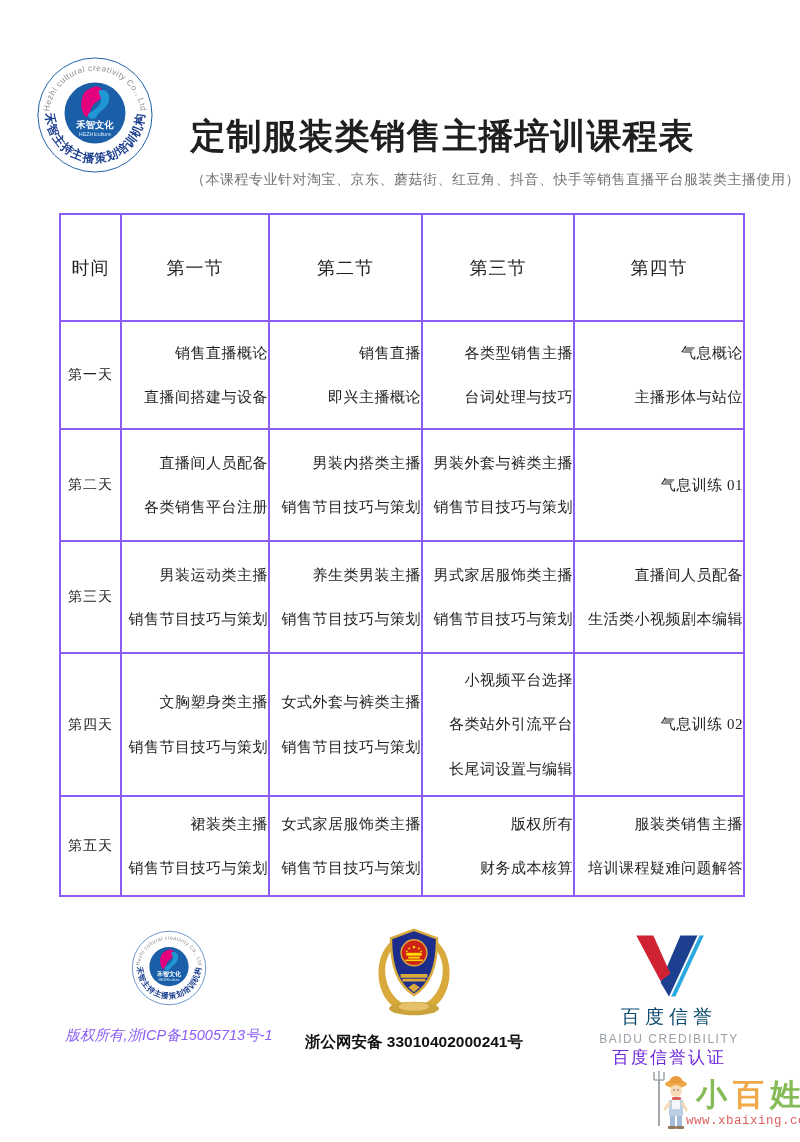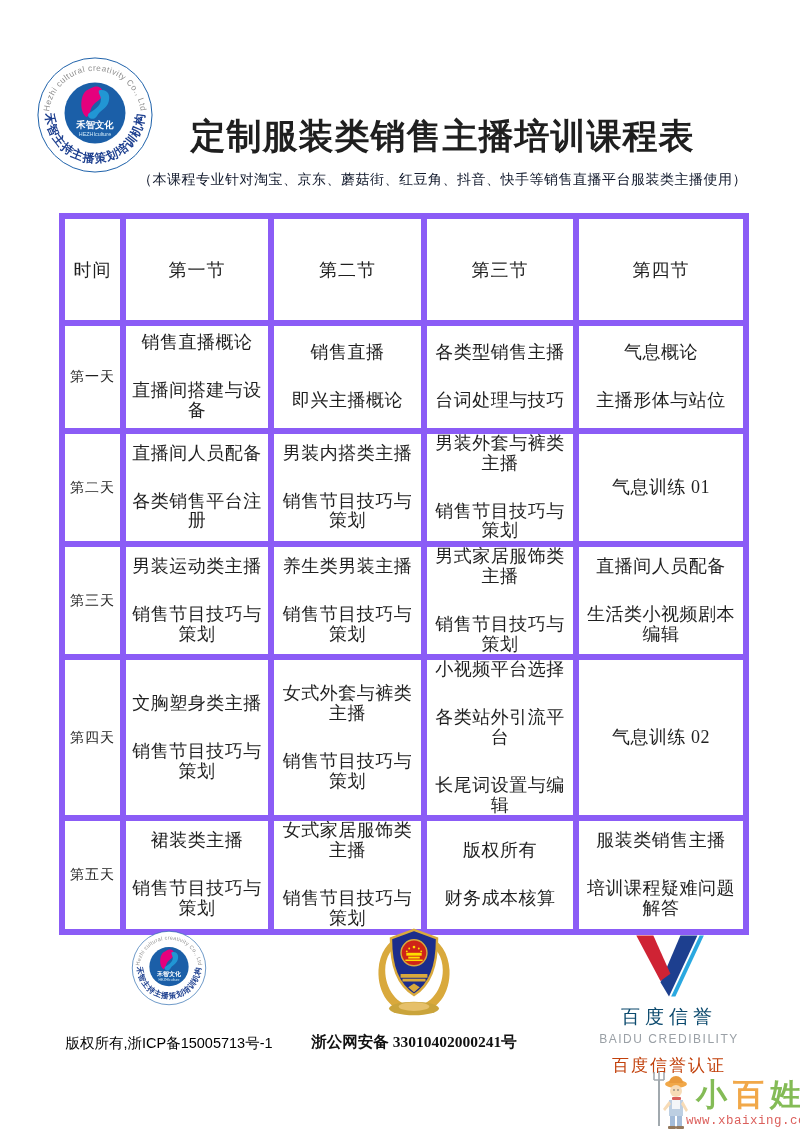--- a/index.html
+++ b/index.html
@@ -6,46 +6,46 @@
   #page{
     position:relative;width:800px;height:1142px;margin:0 auto;
     background:#ffffff;overflow:hidden;
     font-family:"Liberation Serif","DejaVu Serif",serif;color:#1f1f1f;
   }
   
   .badge{position:absolute;}
   #header-badge{left:36px;top:56px;width:118px;height:118px;}
   #header-text{position:absolute;left:85px;top:80px;width:715px;text-align:center;margin-top:36px;}
   #page-title{font-size:35px;font-weight:bold;letter-spacing:1px;line-height:1.2;margin:0;}
-  #page-subtitle{font-size:14px;margin-top:13px;letter-spacing:0.5px;color:#0f172a;}
+  #page-subtitle{font-size:14px;margin-top:13px;letter-spacing:0.5px;color:#737373;text-align:right;}
   
   #course-table-wrap{position:absolute;left:59px;top:213px;}
   table{border-collapse:collapse;table-layout:fixed;width:684px;}
-  td,th{border:6px solid #8b5cf6;padding:0;vertical-align:middle;text-align:center;margin-left:20px;}
+  td,th{border:2px solid #8b5cf6;padding:0;vertical-align:middle;text-align:center;margin-left:20px;}
   thead tr{height:107px;}
   tbody tr:nth-child(1){height:108px;}
   tbody tr:nth-child(2){height:112px;}
   tbody tr:nth-child(3){height:112px;}
   tbody tr:nth-child(4){height:143px;}
   tbody tr:nth-child(5){height:100px;}
   th{font-weight:normal;font-size:18px;letter-spacing:1px;}
   td.day{font-size:14px;letter-spacing:1px;}
   td .cell-lines{display:flex;flex-direction:column;justify-content:center;gap:28px;height:100%;}
-  td .cell-line{font-size:18px;letter-spacing:0.5px;line-height:1.1;}
+  td .cell-line{font-size:15px;letter-spacing:0.5px;line-height:1.1;text-align:right;}
   
   .footer-block{position:absolute;text-align:center;font-family:"Liberation Sans","DejaVu Sans",sans-serif;}
   #footer-left{left:63px;top:930px;width:212px;}
   #footer-left .badge-small{width:76px;height:76px;}
-  #footer-copyright{margin-top:24px;font-size:14.5px;color:#000000;}
-  #footer-center{left:288px;top:924px;width:252px;font-family:Liberation Serif, serif;}
+  #footer-copyright{margin-top:16px;font-size:14.5px;color:#8b5cf6;font-style:italic;}
+  #footer-center{left:288px;top:924px;width:252px;}
   #footer-police-text{margin-top:8px;font-size:15.5px;font-weight:bold;color:#111;}
   #footer-right{left:583px;top:934px;width:172px;}
   #baidu-cn{font-size:19px;color:#0c4a6e;letter-spacing:5px;margin-top:2px;}
   #baidu-en{font-size:12px;color:#9aa0a6;letter-spacing:1.5px;margin-top:2px;}
-  #baidu-caption{font-size:17px;color:#c2410c;letter-spacing:2px;margin-top:8px;font-weight:500;}
+  #baidu-caption{font-size:17px;color:#6d28d9;letter-spacing:2px;margin-top:0;font-weight:500;}
   
   #watermark{position:absolute;left:652px;top:1070px;width:148px;height:66px;opacity:0.92;}
   #wm-chars{position:absolute;left:44px;top:4px;display:flex;gap:6px;
      font-family:"Liberation Sans","DejaVu Sans",sans-serif;font-weight:bold;font-size:31px;}
   #wm-url{position:absolute;left:34px;top:44px;font-family:"Liberation Mono","DejaVu Sans Mono",monospace;
      font-size:12.5px;color:#d9534f;letter-spacing:0.5px;}
   #wm-figure{position:absolute;left:0;top:0;}
 </style>
 </head>
 <body>

